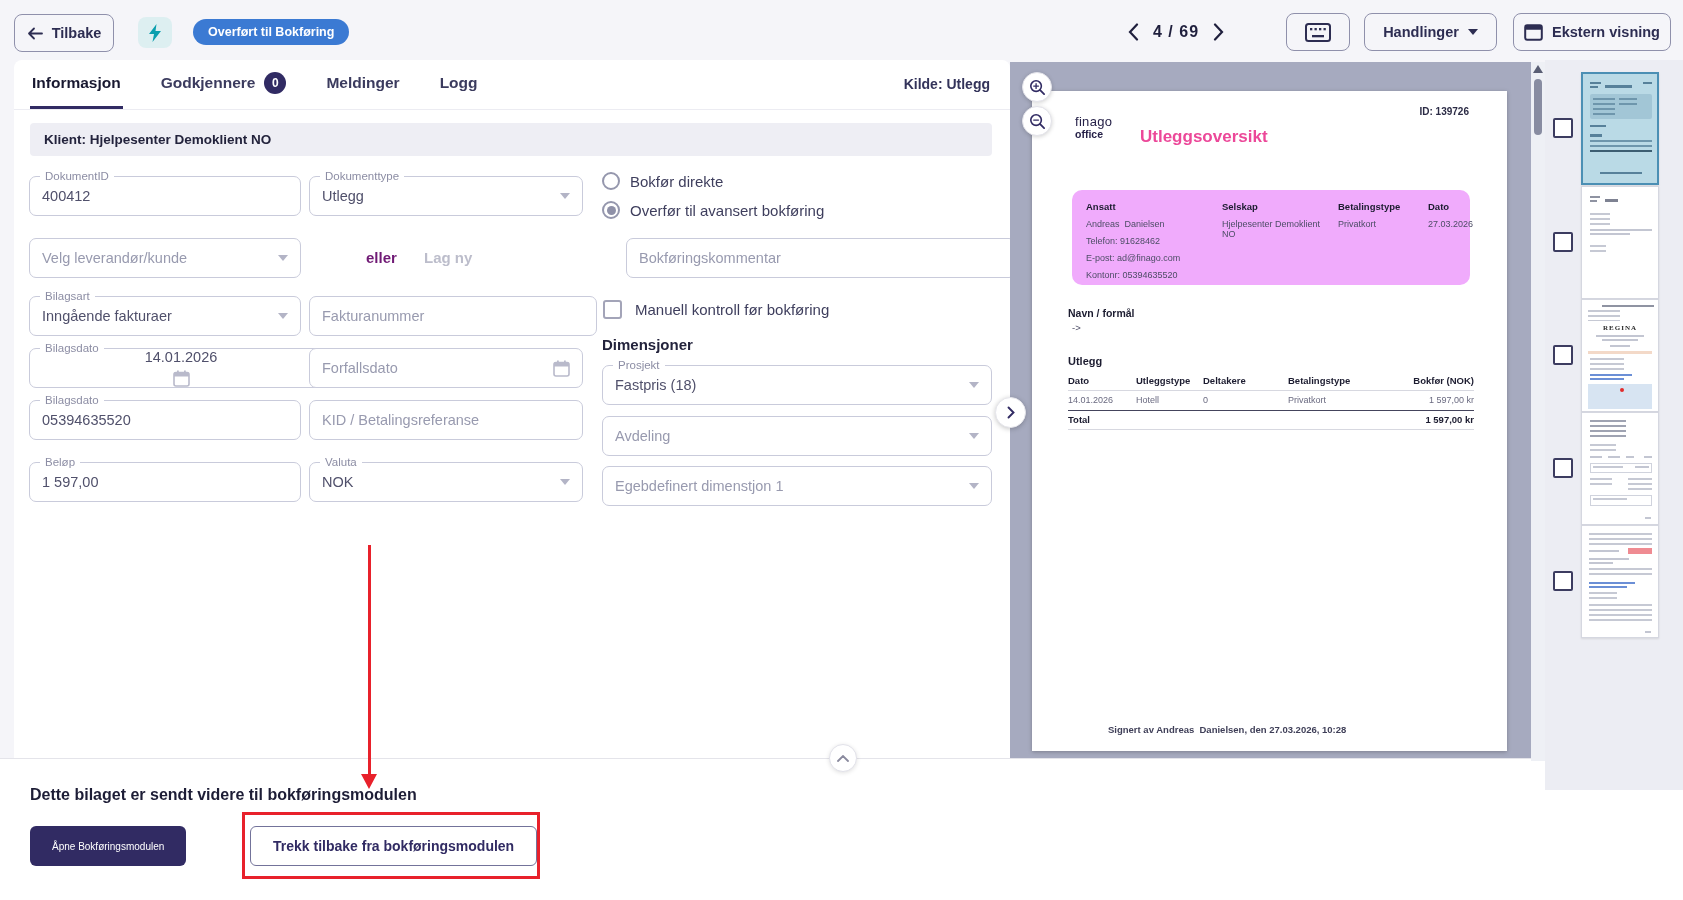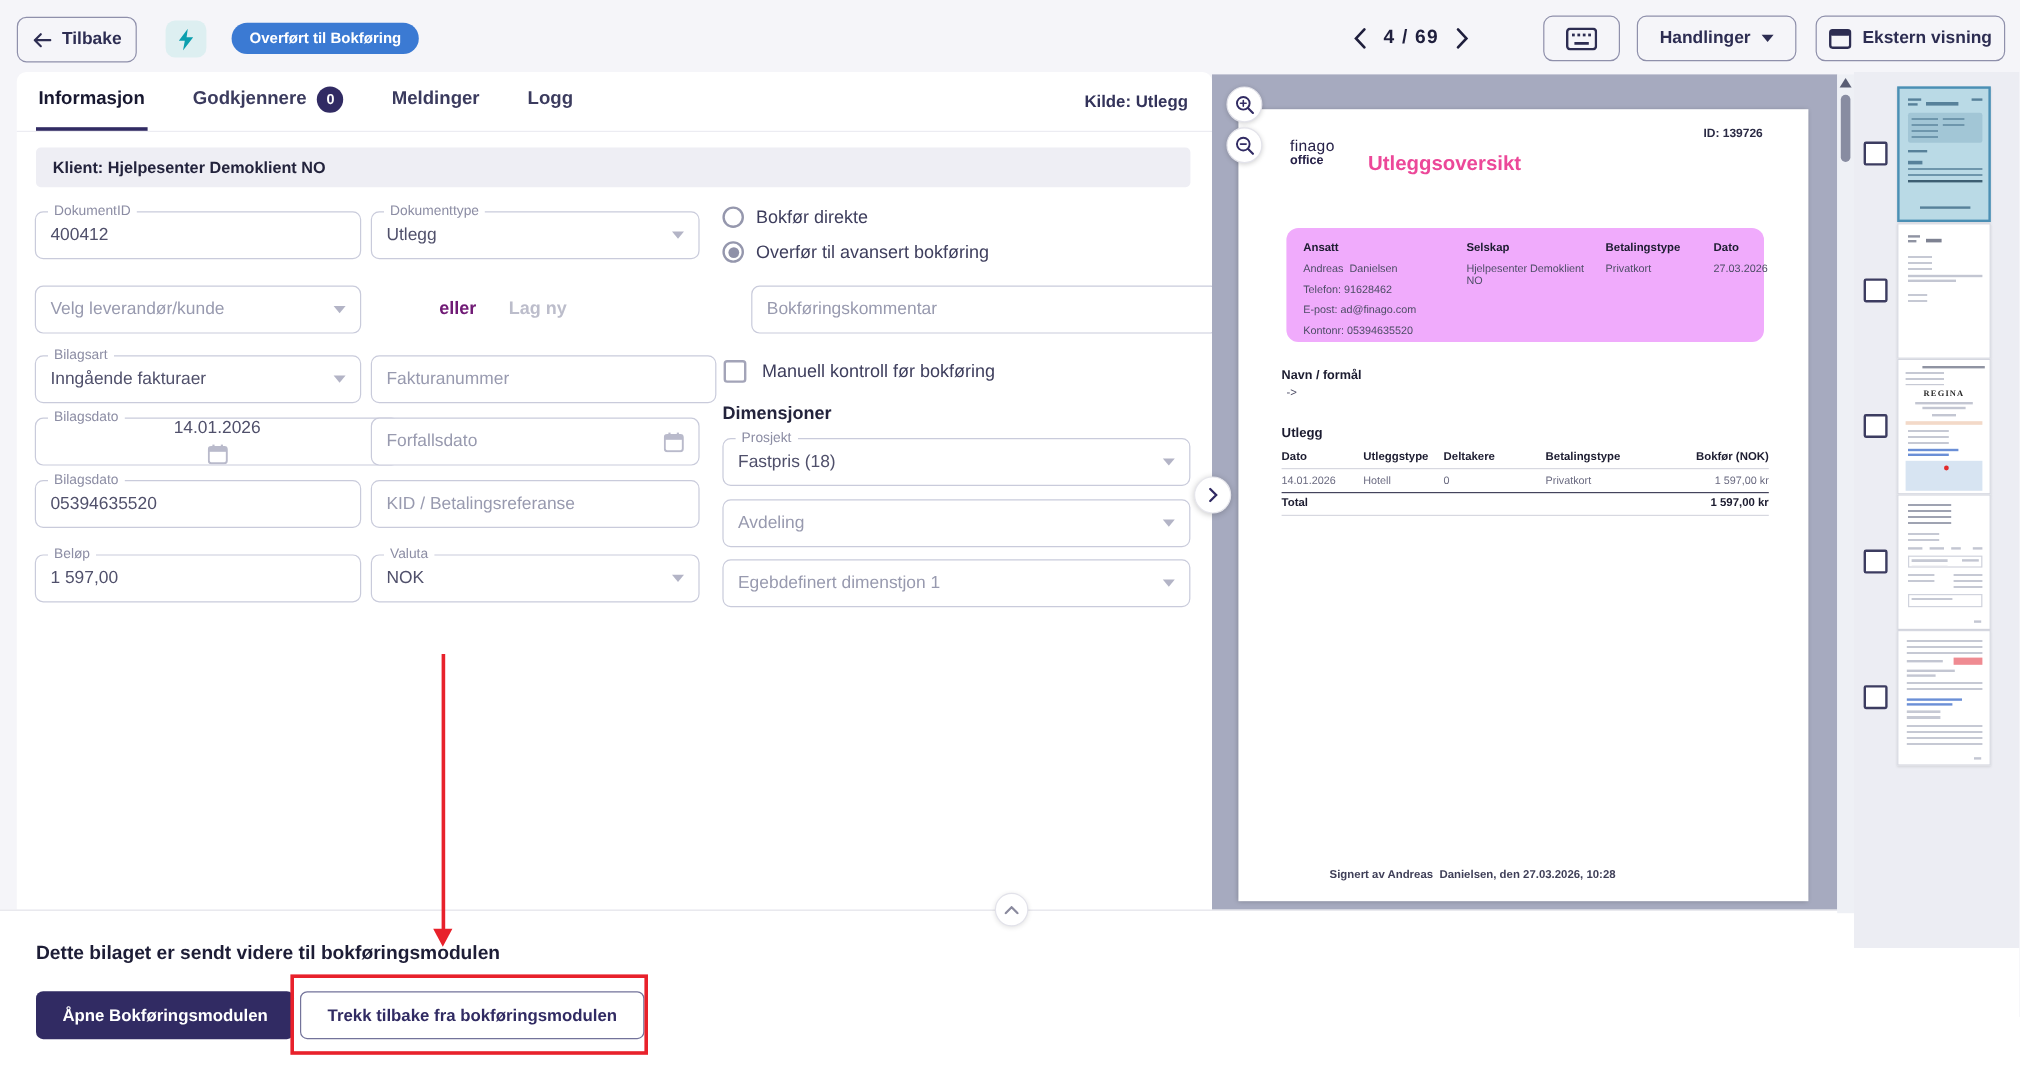--- a/index.html
+++ b/index.html
@@ -129,21 +129,21 @@
   .t1 .bar { background:#57819a; }
   .t1 .lines { background-image:repeating-linear-gradient(to bottom,#6e96ac 0 2px,transparent 2px 5px); }
   .regina-txt { font-size:7px; font-weight:700; letter-spacing:1px; color:#2b2b2b; text-align:center;
     font-family:"Liberation Serif", serif; }
 
   
   .footer-area { position:absolute; left:0; top:758px; width:1683px; height:142px; background:#fff; }
   .footer-divider { position:absolute; left:0; top:0; width:1545px; height:1px; background:#e4e4ea; }
   .footer-msg { position:absolute; left:30px; top:28px; font-size:16px; font-weight:600; color:#1d1d36; }
   .btn-primary { position:absolute; left:30px; top:68px; height:40px; padding:0 22px; background:#312b63;
-    color:#fff; font-weight:700; font-size:14px; border:none; border-radius:6px; cursor:pointer;
+    color:#fff; font-weight:400; font-size:10px; border:none; border-radius:6px; cursor:pointer;
     font-family:"Liberation Sans", sans-serif; }
   .btn-secondary { position:absolute; left:250px; top:68px; height:40px; padding:0 22px; background:#fff;
     color:#312b63; font-weight:700; font-size:14px; border:1px solid #73739a; border-radius:6px; cursor:pointer;
     font-family:"Liberation Sans", sans-serif; }
 </style>
 </head>
 <body>
 
 <div class="screen">
 

